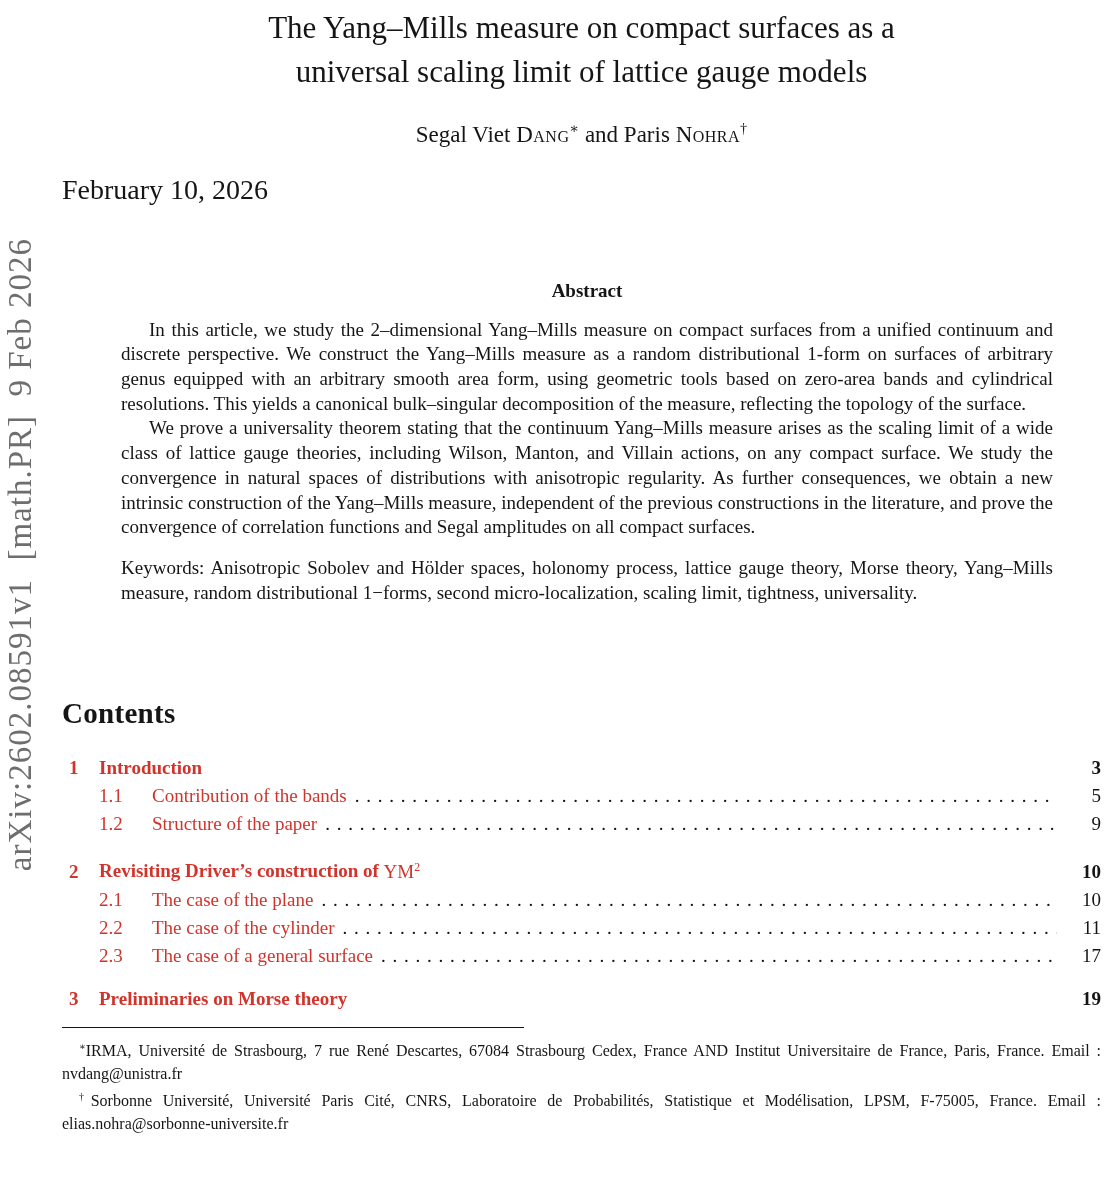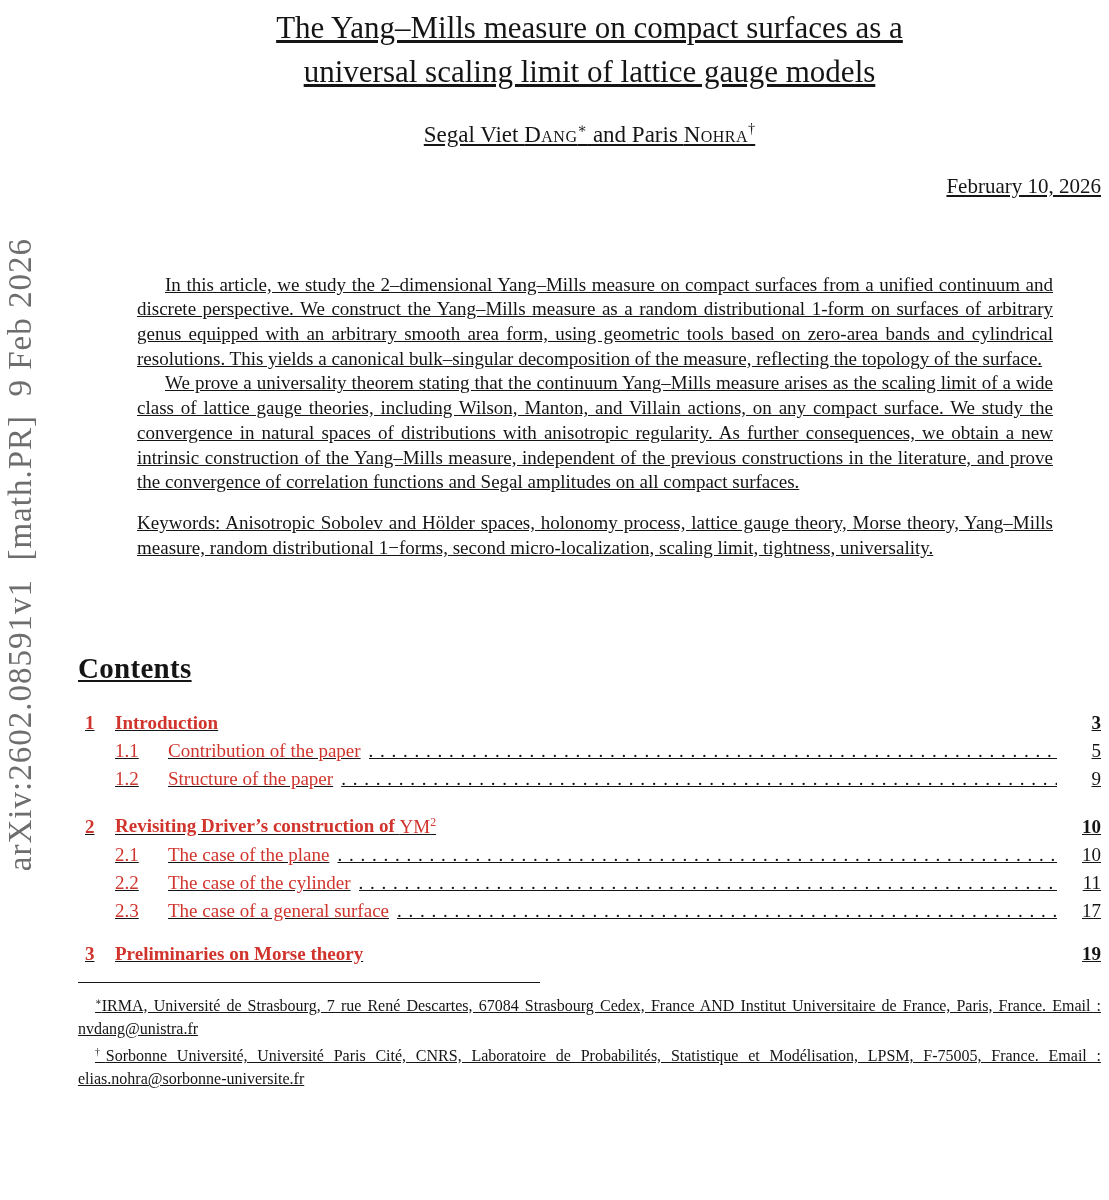--- a/index.html
+++ b/index.html
@@ -20,30 +20,29 @@
     writing-mode: vertical-rl;
     transform: rotate(180deg);
     font-size: 33px;
     color: #6e6e6e;
     white-space: pre;
     letter-spacing: 1px;
     user-select: none;
   }
   .content {
     position: absolute;
-    left: 78px;
+    left: 62px;
     right: 8px;
     top: 0;
-    text-decoration: underline;
   }
   .title { text-align: center; font-size: 31px; line-height: 44px; margin-top: 6px; font-weight: normal; }
   .authors { text-align: center; font-size: 23px; margin-top: 26px; }
   .sc { font-variant: small-caps; letter-spacing: 0.5px; }
   sup { font-size: 62%; }
-  .date { text-align: right; font-size: 21px; margin-top: 26px; }
+  .date { text-align: left; font-size: 28px; margin-top: 26px; }
   .abstract { margin: 74px 48px 0 59px; }
   .abstract-heading { text-align: center; font-weight: bold; font-size: 19px; margin-bottom: 16px; }
   .para { font-size: 19px; line-height: 24.7px; text-align: justify; text-indent: 28px; }
   .keywords { margin-top: 16px; text-indent: 0; }
   .contents-heading { font-size: 29px; font-weight: bold; margin-top: 92px; letter-spacing: 0.3px; }
   .toc { margin-top: 24px; font-size: 19px; }
   .toc-row { display: flex; align-items: baseline; line-height: 28px; color: #d0342c; }
   .toc-section { font-weight: bold; margin-top: 15px; }
   .toc-section:first-child { margin-top: 0; }
   .toc-section .toc-num { margin-left: 7px; width: 30px; }
@@ -69,37 +68,38 @@
     <div class="title">
       <div>The Yang–Mills measure on compact surfaces as a</div>
       <div>universal scaling limit of lattice gauge models</div>
     </div>
 
     <div class="authors"><span>Segal Viet </span><span class="sc">Dang</span><sup>∗</sup><span> and Paris </span><span class="sc">Nohra</span><sup>†</sup></div>
 
     <div class="date">February 10, 2026</div>
 
     <div class="abstract">
+      <div class="abstract-heading">Abstract</div>
       <p class="para">In this article, we study the 2–dimensional Yang–Mills measure on compact surfaces from a unified continuum and discrete perspective. We construct the Yang–Mills measure as a random distributional 1-form on surfaces of arbitrary genus equipped with an arbitrary smooth area form, using geometric tools based on zero-area bands and cylindrical resolutions. This yields a canonical bulk–singular decomposition of the measure, reflecting the topology of the surface.</p>
       <p class="para">We prove a universality theorem stating that the continuum Yang–Mills measure arises as the scaling limit of a wide class of lattice gauge theories, including Wilson, Manton, and Villain actions, on any compact surface. We study the convergence in natural spaces of distributions with anisotropic regularity. As further consequences, we obtain a new intrinsic construction of the Yang–Mills measure, independent of the previous constructions in the literature, and prove the convergence of correlation functions and Segal amplitudes on all compact surfaces.</p>
       <p class="para keywords">Keywords: Anisotropic Sobolev and Hölder spaces, holonomy process, lattice gauge theory, Morse theory, Yang–Mills measure, random distributional 1−forms, second micro-localization, scaling limit, tightness, universality.</p>
     </div>
 
     <div class="contents-heading">Contents</div>
 
     <div class="toc" id="toc">
         <div class="toc-row toc-section">
           <span class="toc-num">1</span>
           <span class="toc-label">Introduction</span>
           <span class="toc-fill"></span>
           <span class="toc-page">3</span>
         </div>
         <div class="toc-row toc-sub">
           <span class="toc-num">1.1</span>
-          <span class="toc-label">Contribution of the paper</span>
+          <span class="toc-label">Contribution of the bands</span>
           <span class="toc-fill">. . . . . . . . . . . . . . . . . . . . . . . . . . . . . . . . . . . . . . . . . . . . . . . . . . . . . . . . . . . . . . . . . . . . . . . . . . . . . . . . . . . . . . . . . . . . . . . . . . . . </span>
           <span class="toc-page">5</span>
         </div>
         <div class="toc-row toc-sub">
           <span class="toc-num">1.2</span>
           <span class="toc-label">Structure of the paper</span>
           <span class="toc-fill">. . . . . . . . . . . . . . . . . . . . . . . . . . . . . . . . . . . . . . . . . . . . . . . . . . . . . . . . . . . . . . . . . . . . . . . . . . . . . . . . . . . . . . . . . . . . . . . . . . . . </span>
           <span class="toc-page">9</span>
         </div>
         <div class="toc-row toc-section">

